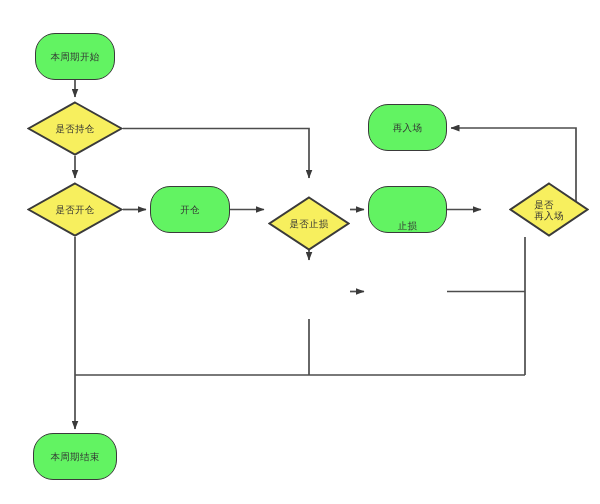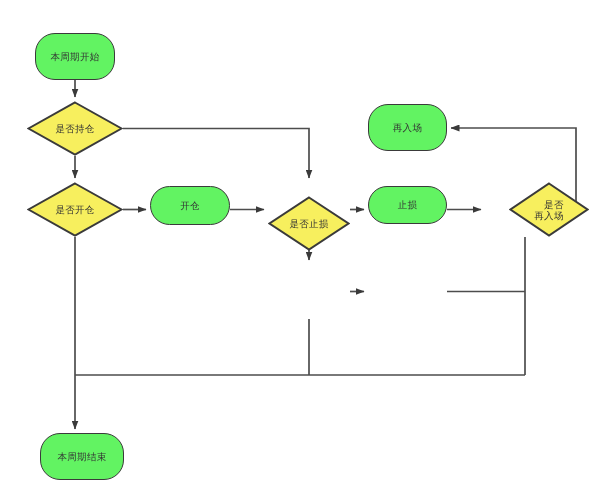--- a/index.html
+++ b/index.html
@@ -48,21 +48,21 @@
   }
   .diamond-wrap .label {
     position: absolute;
     left: 0;
     top: 0;
     width: 100%;
     height: 100%;
     display: flex;
     align-items: center;
     justify-content: center;
-    text-align: right;
+    text-align: left;
     color: #333333;
     font-size: 9.5px;
     line-height: 11px;
     letter-spacing: 0.3px;
     white-space: pre-line;
   }
   #edge-layer {
     position: absolute;
     left: 0;
     top: 0;
@@ -124,46 +124,46 @@
     <span class="label">是否持仓</span>
   </div>
 
   <div class="diamond-wrap" style="left:27px; top:182px; width:96px; height:55px;text-decoration:underline;">
     <svg class="diamond-shape" viewBox="0 0 96 55" preserveAspectRatio="none">
       <polygon points="48,1.5 94.5,27.5 48,53.5 1.5,27.5" fill="#f7ef5e" stroke="#3a3a3a" stroke-width="2"></polygon>
     </svg>
     <span class="label">是否开仓</span>
   </div>
 
-  <div class="node box" style="left:150px; top:186px; width:80px; height:39px;">
+  <div class="node box" style="left:150px; top:186px; width:80px; height:47px;">
     <span class="label">开仓</span>
   </div>
 
   <div class="diamond-wrap" style="left:268px; top:196px; width:82px; height:55px;">
     <svg class="diamond-shape" viewBox="0 0 82 55" preserveAspectRatio="none">
       <polygon points="41,1.5 80.5,27.5 41,53.5 1.5,27.5" fill="#f7ef5e" stroke="#3a3a3a" stroke-width="2"></polygon>
     </svg>
     <span class="label">是否止损</span>
   </div>
 
-  <div class="node box" style="left:368px; top:186px; width:79px; height:38px;">
+  <div class="node box" style="left:368px; top:186px; width:79px; height:47px;align-items:flex-end;">
     <span class="label">止损</span>
   </div>
 
   <div class="diamond-wrap" style="left:509px; top:182px; width:80px; height:55px;">
     <svg class="diamond-shape" viewBox="0 0 80 55" preserveAspectRatio="none">
       <polygon points="40,1.5 78.5,27.5 40,53.5 1.5,27.5" fill="#f7ef5e" stroke="#3a3a3a" stroke-width="2"></polygon>
     </svg>
     <span class="label">是否
 再入场</span>
   </div>
 
   <div class="node box" style="left:368px; top:104px; width:79px; height:47px;">
     <span class="label">再入场</span>
   </div>
 
 
 
-  <div class="node box" style="left:40px; top:433px; width:84px; height:47px;text-align:right;">
+  <div class="node box" style="left:33px; top:433px; width:84px; height:47px;text-align:right;">
     <span class="label">本周期结束</span>
   </div>
 
 </div>
 
 </body></html>

